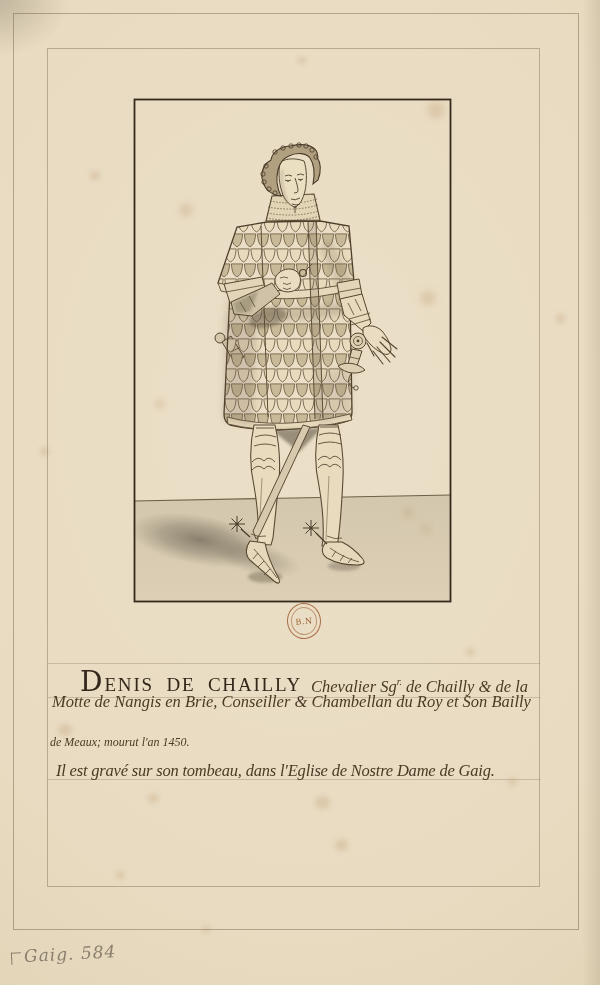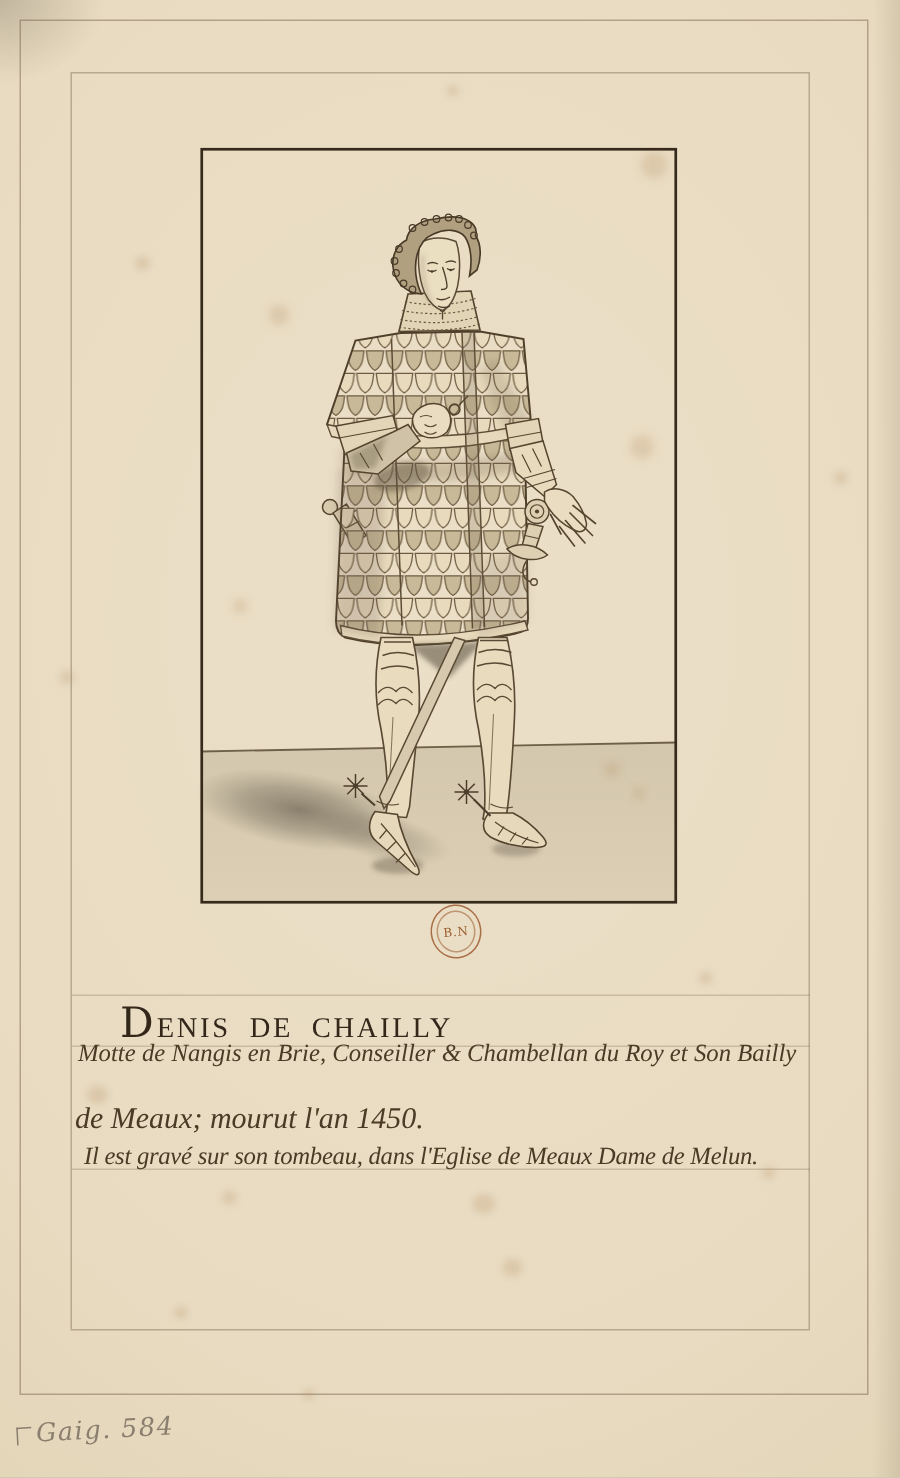--- a/index.html
+++ b/index.html
@@ -21,21 +21,21 @@
   .guide{position:absolute;left:48px;width:492px;height:1px;background:rgba(128,108,82,.30);}
 
   .cap-line{position:absolute;white-space:nowrap;}
   .line1{left:80px;top:668px;display:flex;align-items:baseline;}
   .hd-initial{font-family:"DejaVu Serif",serif;font-size:28px;line-height:1;color:#33271a;letter-spacing:2px;}
   .hd-caps{font-family:Liberation Serif, serif;font-size:19px;line-height:1;color:#33271a;letter-spacing:1.8px;word-spacing:6px;text-align:right;}
   .script{font-family:"Liberation Serif",serif;font-style:italic;color:#4a3a26;}
   .s1{font-size:16.5px;margin-left:9px;}
   .script sup{font-size:10px;letter-spacing:0;}
   .line2{left:52px;top:692px;font-size:16.5px;}
-  .line3{left:50px;top:735px;font-size:20px;}
+  .line3{left:50px;top:735px;font-size:12px;}
   .line4{left:56px;top:761px;font-size:16.5px;letter-spacing:-0.2px;}
 
   .stamp{position:absolute;left:287px;top:603px;width:32px;height:34px;border-radius:50%;
     border:1.6px solid rgba(148,76,31,.85);transform:rotate(-5deg);opacity:.9;}
   .stamp-inner{position:absolute;left:3px;top:3px;right:3px;bottom:3px;border-radius:50%;
     border:1px solid rgba(148,76,31,.55);display:flex;align-items:center;justify-content:center;}
   .stamp-inner span{font-size:8px;color:#94501f;font-family:"DejaVu Serif",serif;letter-spacing:.5px;}
 
   .pencil{position:absolute;left:11px;top:944px;font-family:"DejaVu Serif",serif;font-style:italic;
     font-size:17px;color:#8a7f6f;transform:rotate(-3deg);letter-spacing:1px;}
@@ -268,22 +268,23 @@
 
   <div class="stamp">
     <div class="stamp-inner">
       <span>B.N</span>
     </div>
   </div>
 
   <div class="cap-line line1">
     <span class="hd-initial">D</span>
       <span class="hd-caps">ENIS DE CHAILLY</span>
+    <span class="script s1"><span>Chevalier Sg</span><sup>r.</sup><span> de Chailly &amp; de la</span></span>
   </div>
   <div class="cap-line script line2">Motte de Nangis en Brie, Conseiller &amp; Chambellan du Roy et Son Bailly</div>
   <div class="cap-line script line3">de Meaux; mourut l'an 1450.</div>
-  <div class="cap-line script line4">Il est gravé sur son tombeau, dans l'Eglise de Meaux Dame de Melun.</div>
+  <div class="cap-line script line4">Il est gravé sur son tombeau, dans l'Eglise de Nostre Dame de Gaig.</div>
 
   <div class="pencil">
     <span class="bracket"></span><span>Gaig. 584</span>
   </div>
 
 </div>
 
 </body></html>

